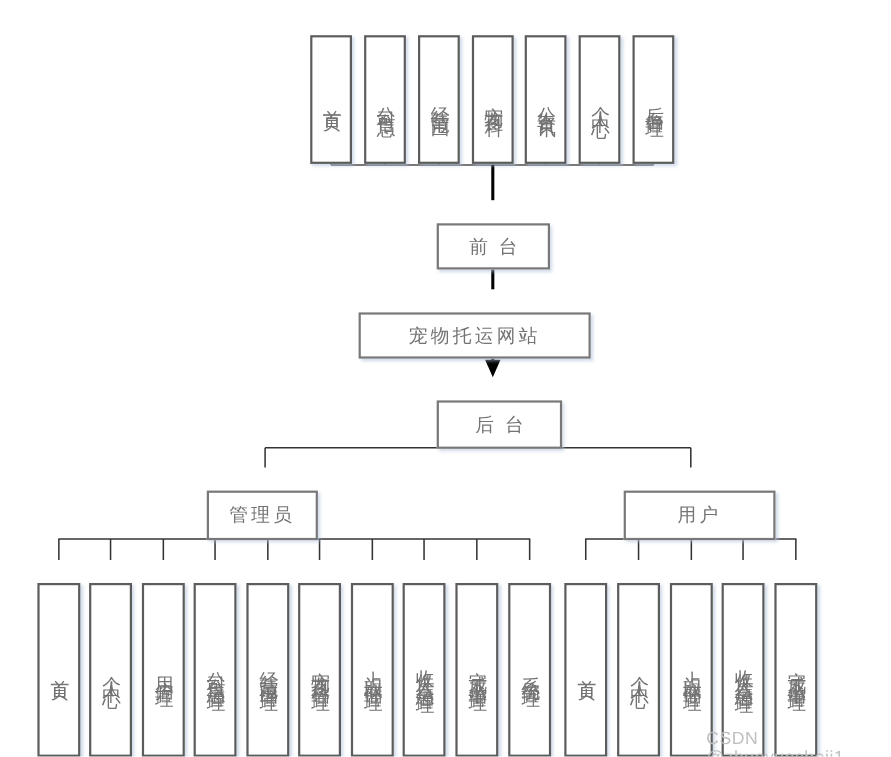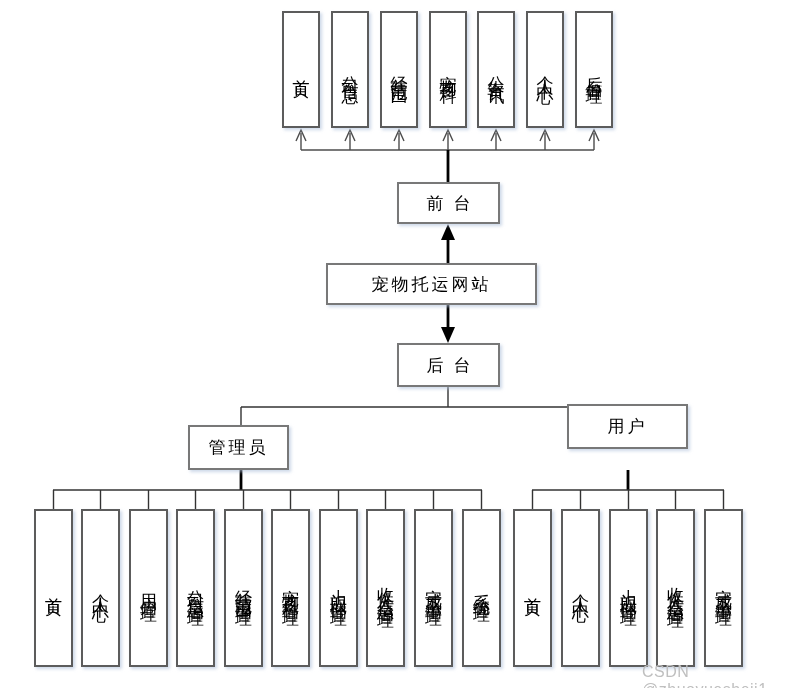--- a/index.html
+++ b/index.html
@@ -7,21 +7,22 @@
     position:relative; width:810px; height:688px; background:#ffffff;
     font-family:"DejaVu Serif","Liberation Serif",serif;
     overflow:hidden;
   }
   .wires { position:absolute; left:0; top:0; width:810px; height:688px; }
   .box {
     position:absolute; box-sizing:border-box; background:#ffffff;
     border:2px solid #5c5c5c;
     box-shadow:2px 2px 3px rgba(173,191,219,.6);
     display:flex; align-items:center; justify-content:center;
-    color:#000000;
+    color:#737373;
+    margin-top:21px;
   }
   .hbox { border-color:#787878; font-size:17px; letter-spacing:3px; }
   .hbox.wide { letter-spacing:10px; text-indent:10px; }
   .vbox span {
     writing-mode:vertical-rl; text-orientation:upright;
     font-size:17px; line-height:1.0; letter-spacing:4px;
     white-space:nowrap;
   }
   .watermark {
     position:absolute; left:642px; top:663px;
@@ -122,28 +123,28 @@
   <div class="box vbox" style="left:575px;top:11px;width:38px;height:117px">
       <span>后台管理</span>
     </div>
 
   <div class="box hbox wide" style="left:397px;top:182px;width:103px;height:42px">
       <span>前台</span>
     </div>
   <div class="box hbox" style="left:326px;top:263px;width:211px;height:42px">
       <span>宠物托运网站</span>
     </div>
-  <div class="box hbox wide" style="left:397px;top:343px;width:103px;height:44px">
+  <div class="box hbox wide" style="left:397px;top:343px;width:114px;height:44px">
       <span>后台</span>
     </div>
 
   <div class="box hbox" style="left:188px;top:425px;width:101px;height:45px">
       <span>管理员</span>
     </div>
-  <div class="box hbox" style="left:567px;top:404px;width:121px;height:45px">
+  <div class="box hbox" style="left:567px;top:425px;width:138px;height:45px">
       <span>用户</span>
     </div>
 
   <div class="box vbox" style="left:34px;top:509px;width:39px;height:158px">
       <span>首页</span>
     </div>
   <div class="box vbox" style="left:81px;top:509px;width:39px;height:158px">
       <span>个人中心</span>
     </div>
   <div class="box vbox" style="left:129px;top:509px;width:39px;height:158px">

